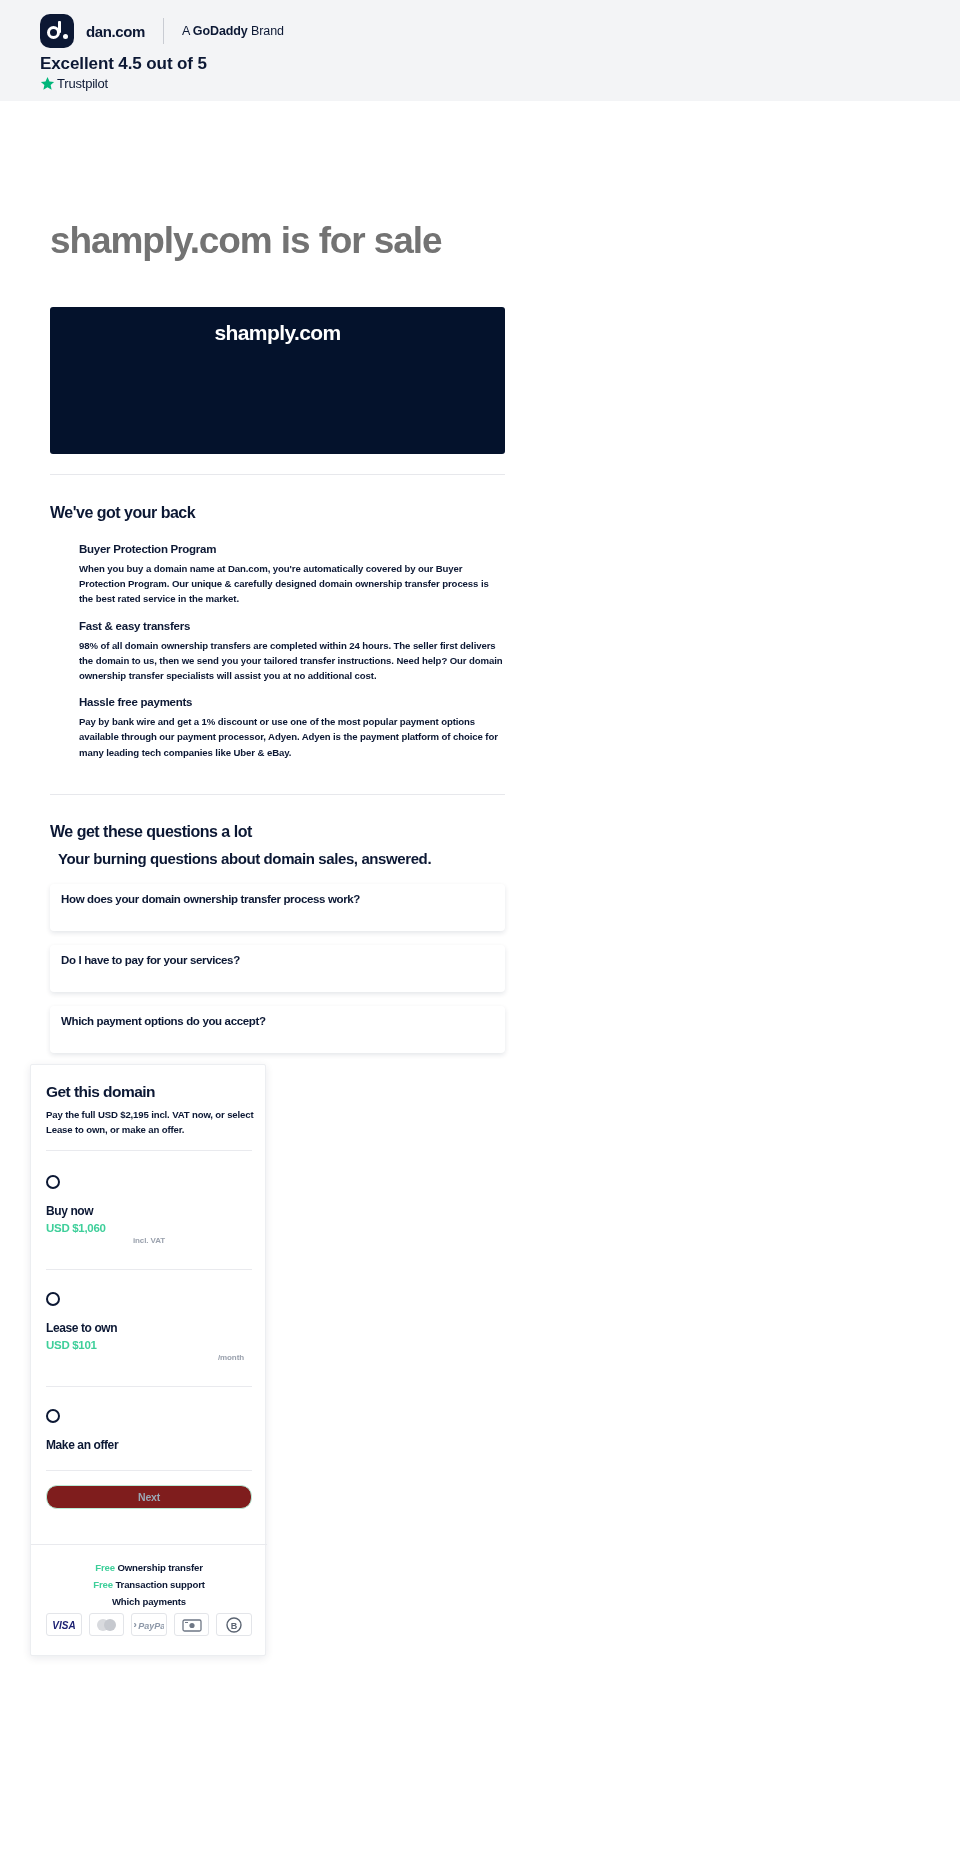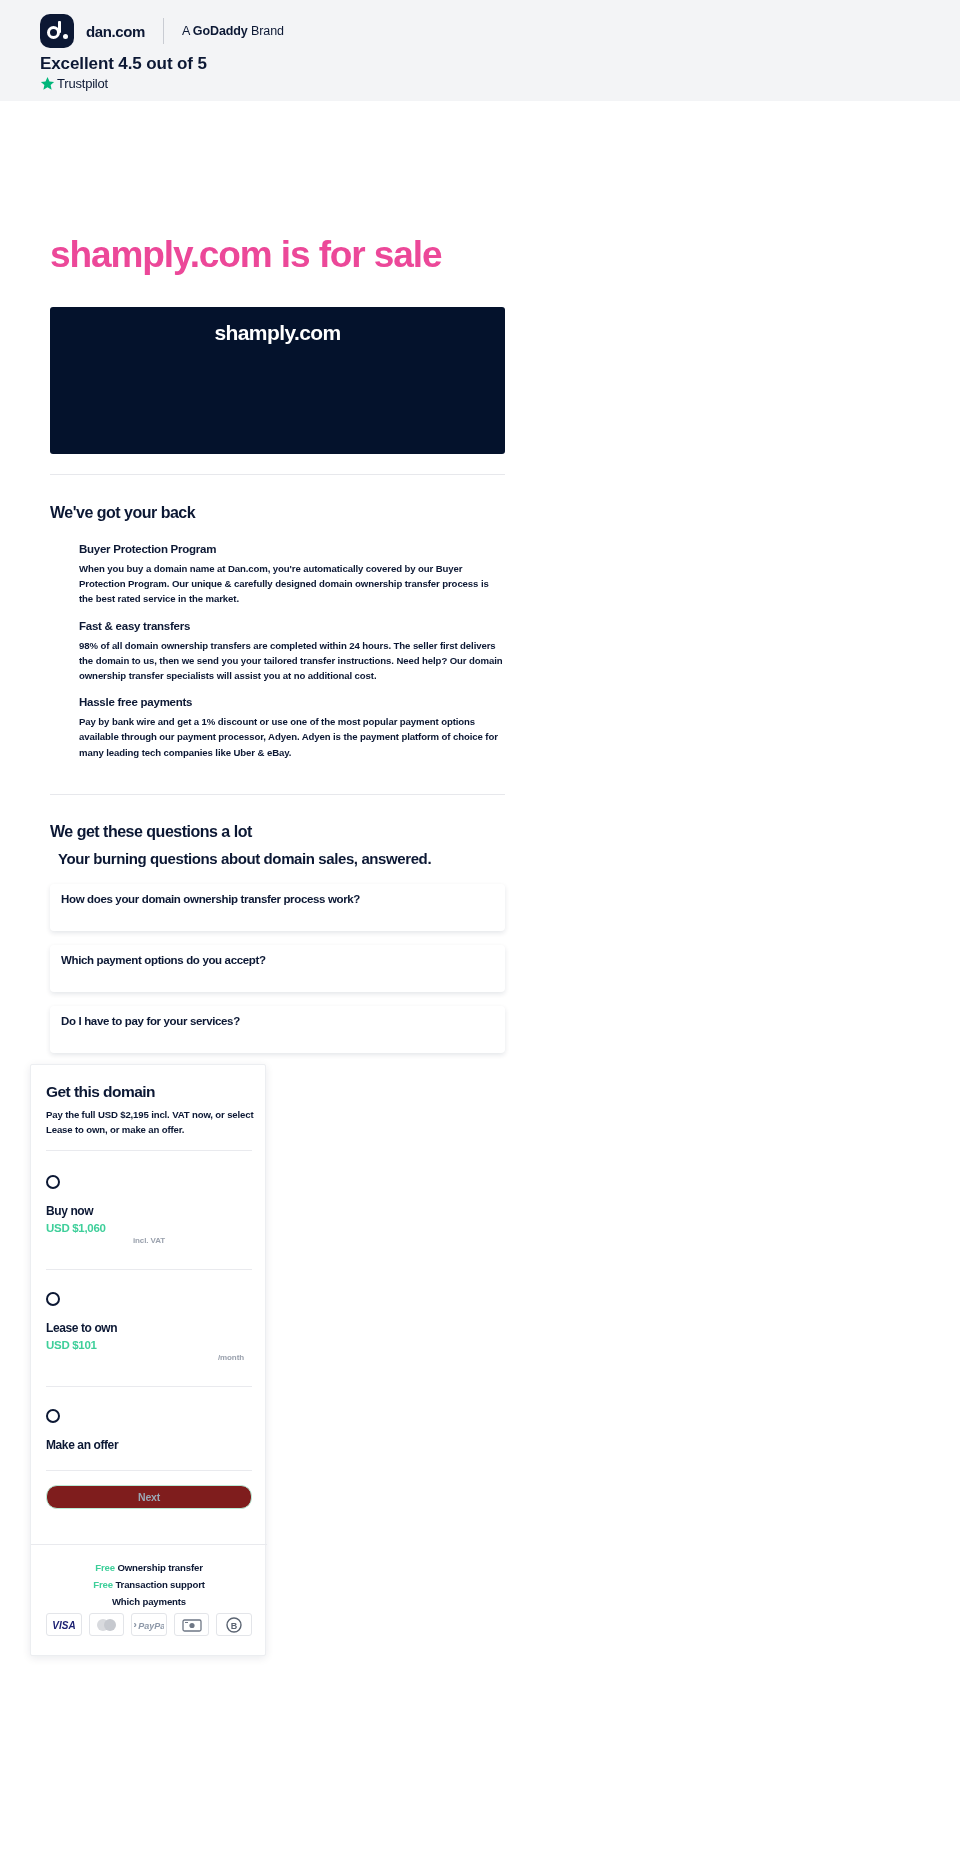--- a/index.html
+++ b/index.html
@@ -105,25 +105,25 @@
     color: #0c1834;
     letter-spacing: -0.2px;
   }
 
   
   .page { position: relative; width: 960px; }
 
   .hero-title {
     position: absolute;
     left: 50px;
-    top: 133px;
+    top: 119px;
     font-size: 37px;
     font-weight: bold;
     letter-spacing: -1.1px;
-    color: #ec4899;
+    color: #737373;
     white-space: nowrap;
   }
 
   .domain-banner {
     position: absolute;
     left: 50px;
     top: 206px;
     width: 455px;
     height: 147px;
     background: #04122c;
@@ -417,24 +417,24 @@
   <div class="rule rule-2"></div>
 
   <div class="section-title title-faq">We get these questions a lot</div>
   <div class="faq-sub">Your burning questions about domain sales, answered.</div>
 
   <div class="faq-list">
     <div class="faq-card">
       <div class="faq-q">How does your domain ownership transfer process work?</div>
     </div>
     <div class="faq-card">
+      <div class="faq-q">Do I have to pay for your services?</div>
+    </div>
+    <div class="faq-card">
       <div class="faq-q">Which payment options do you accept?</div>
-    </div>
-    <div class="faq-card">
-      <div class="faq-q">Do I have to pay for your services?</div>
     </div>
   </div>
 
   <div class="buy-card">
     <div class="buy-title">Get this domain</div>
     <div class="buy-sub">Pay the full USD $2,195 incl. VAT now, or select Lease to own, or make an offer.</div>
 
     <div class="card-rule cr-1"></div>
 
     <div class="option opt-1">

